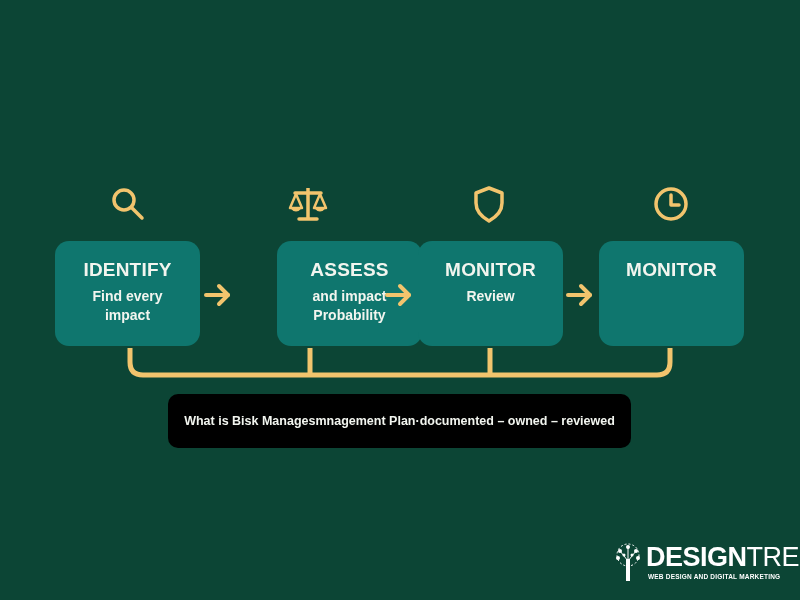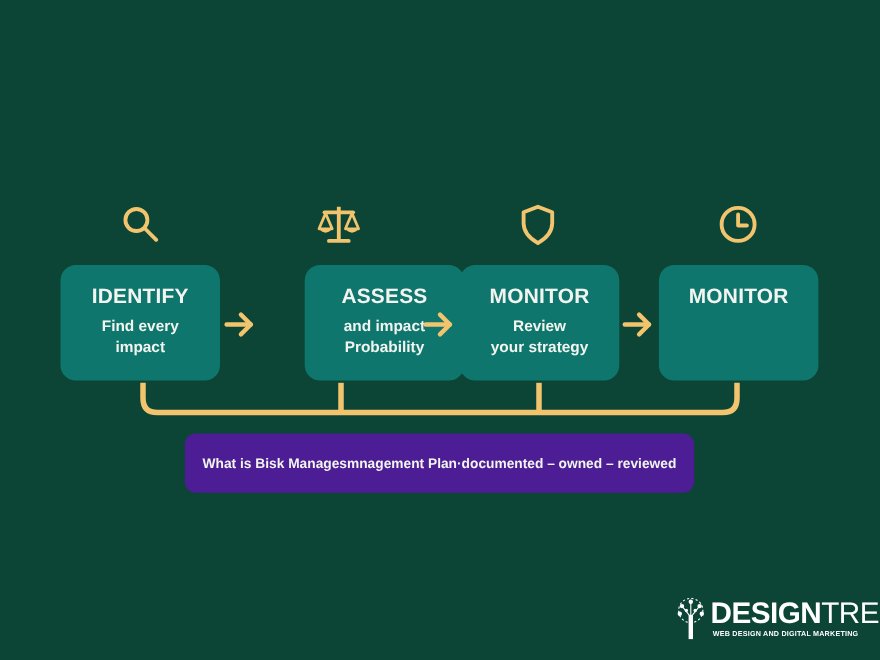--- a/index.html
+++ b/index.html
@@ -21,21 +21,21 @@
     font-weight:bold; font-size:19px; letter-spacing:0.2px; line-height:24px;
   }
   .step-desc {
     font-weight:bold; font-size:14px; line-height:19px; margin-top:5px;
   }
   .arrow { position:absolute; top:282px; width:30px; height:26px; }
   .arrow svg { width:30px; height:26px; display:block; }
   .bracket { position:absolute; left:0; top:0; width:800px; height:600px; pointer-events:none; }
   .summary {
     position:absolute; left:168px; top:394px; width:463px; height:54px;
-    background:#4c1d95; border-radius:10px;
+    background:#000000; border-radius:10px;
     color:#f2f5ef; font-weight:bold; font-size:12.5px;
     display:flex; align-items:center; justify-content:center;
     box-sizing:border-box; padding:0 8px; white-space:nowrap;
   }
   .brand { position:absolute; left:612px; top:543px; width:175px; height:42px; }
   .brand-mark { position:absolute; left:0; top:0; width:32px; height:40px; }
   .brand-name {
     position:absolute; left:34px; top:-2px;
     color:#ffffff; font-weight:bold; font-size:27px; letter-spacing:-0.5px;
     font-family:"Liberation Sans", sans-serif; line-height:32px;
@@ -89,21 +89,20 @@
   <div class="step-title">ASSESS</div>
   <div class="step-desc">
     <div>and impact</div>
     <div>Probability</div>
   </div>
 </div>
 <div class="step" style="left:418px;">
   <div class="step-title">MONITOR</div>
   <div class="step-desc">
     <div>Review</div>
-    <div>your strategy</div>
   </div>
 </div>
 <div class="step" style="left:599px;">
   <div class="step-title">MONITOR</div>
 </div>
 
 <div class="arrow" style="left:203px;">
   <svg viewBox="0 0 30 26">
       <line x1="3" y1="13" x2="25" y2="13" stroke="#f2c46d" stroke-width="4" stroke-linecap="round"></line>
       <polyline points="16,4 25,13 16,22" fill="none" stroke="#f2c46d" stroke-width="4" stroke-linecap="round" stroke-linejoin="round"></polyline>

